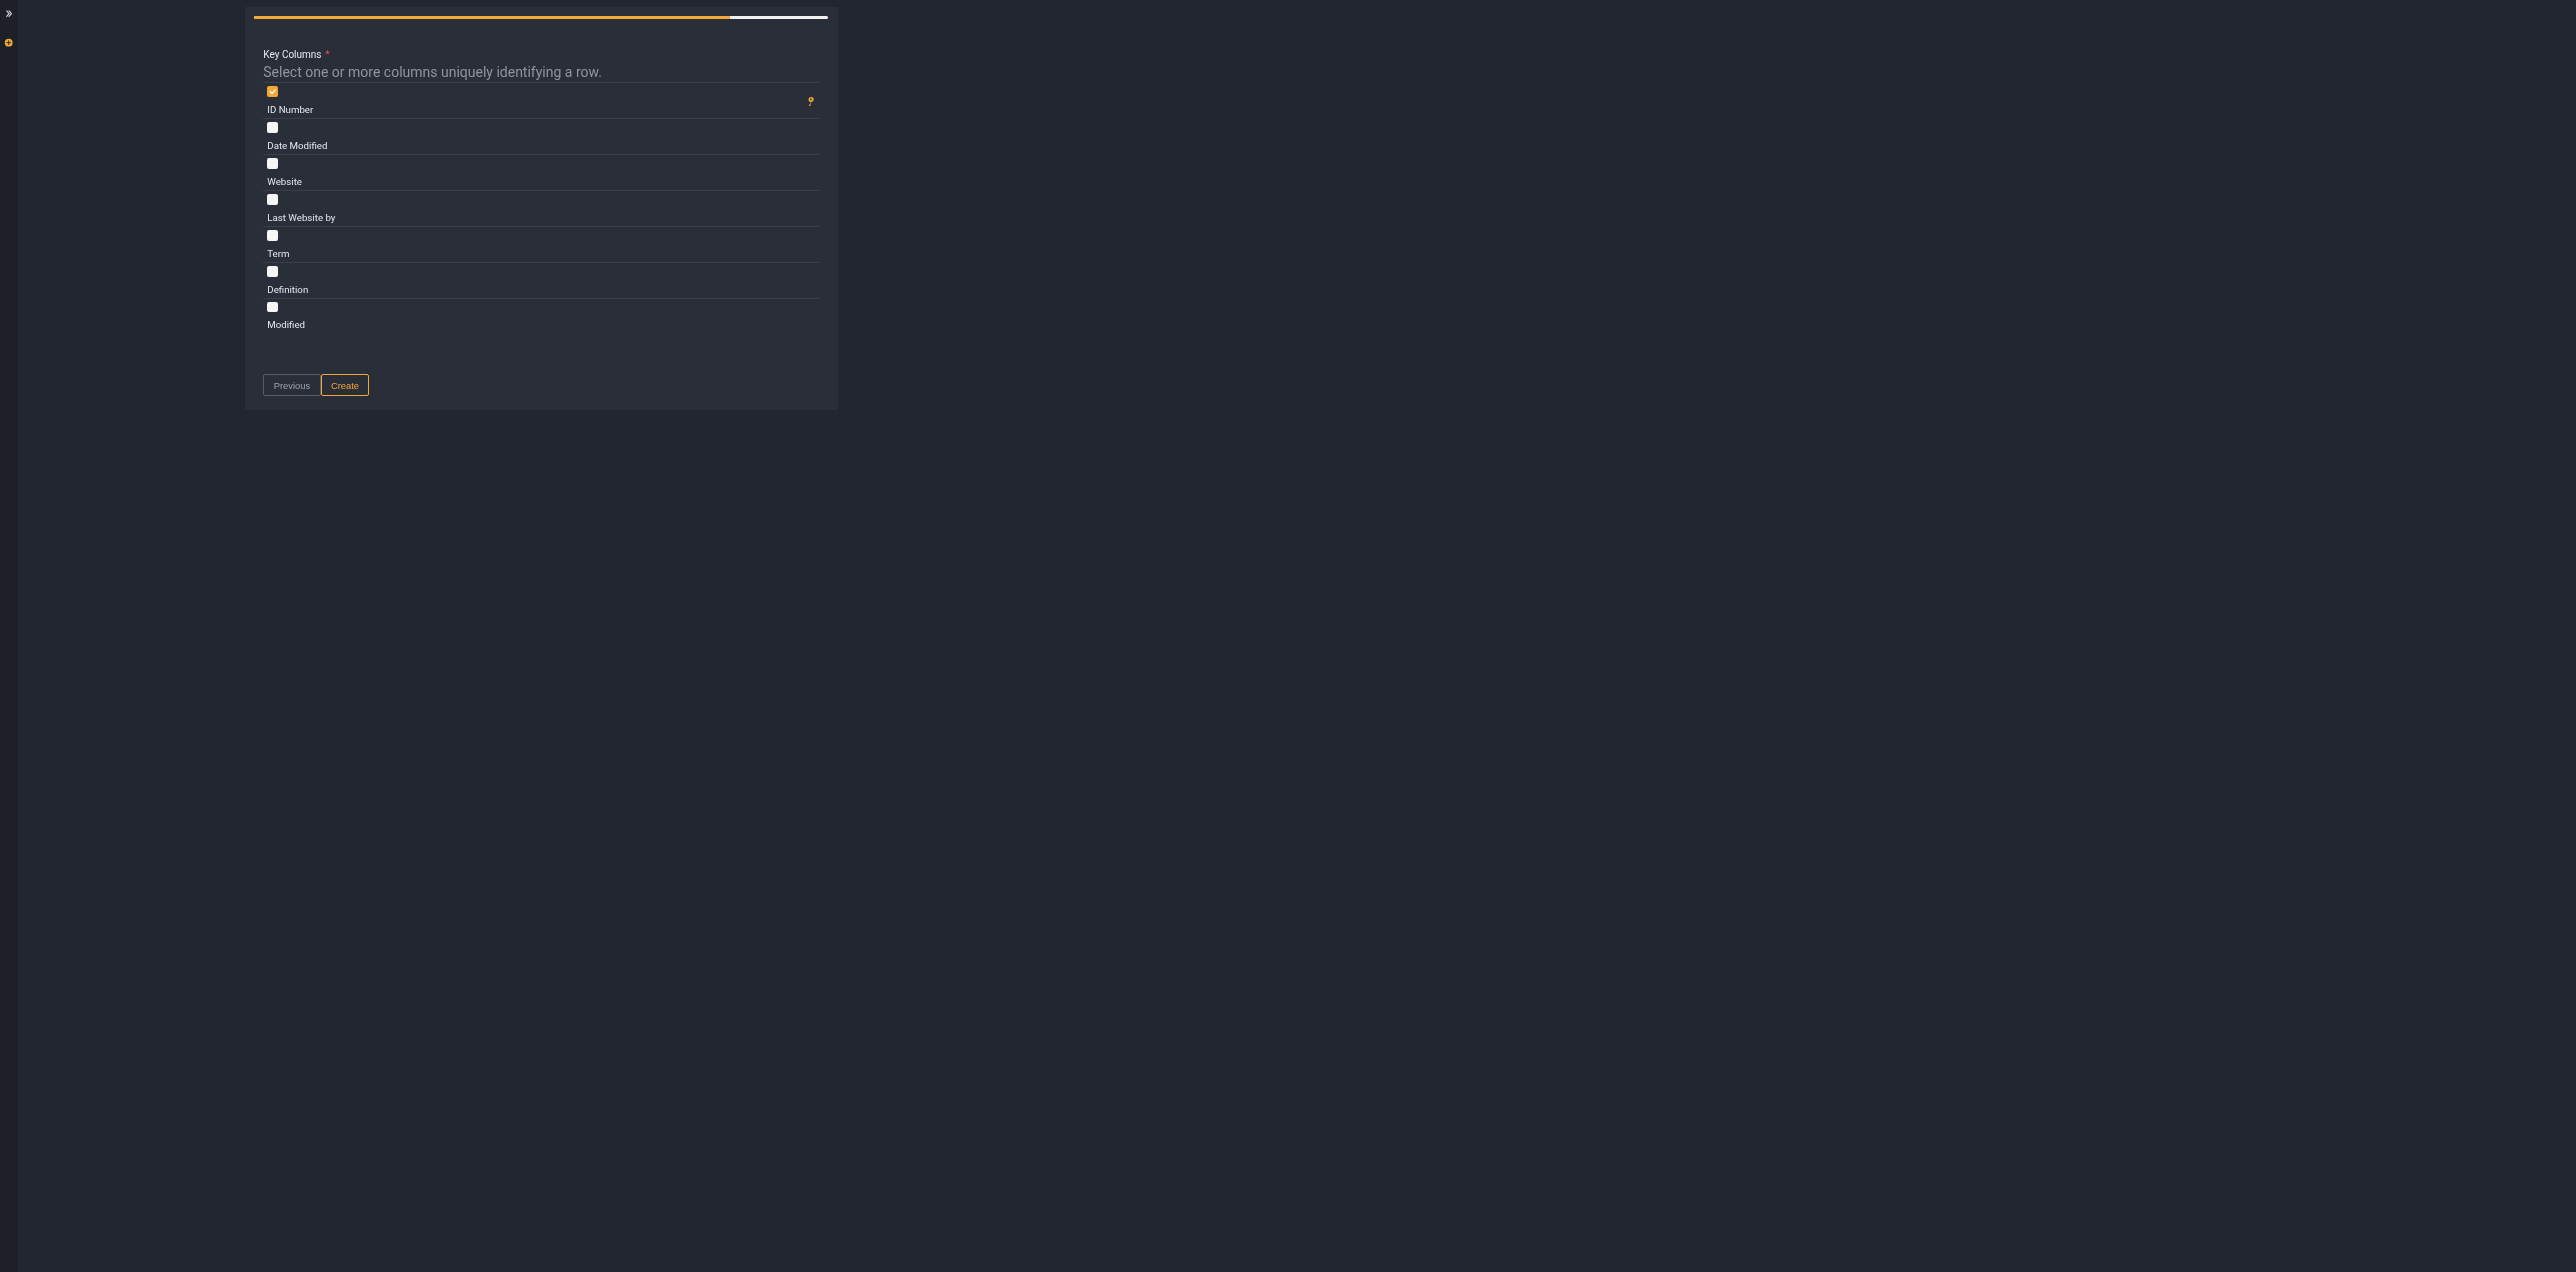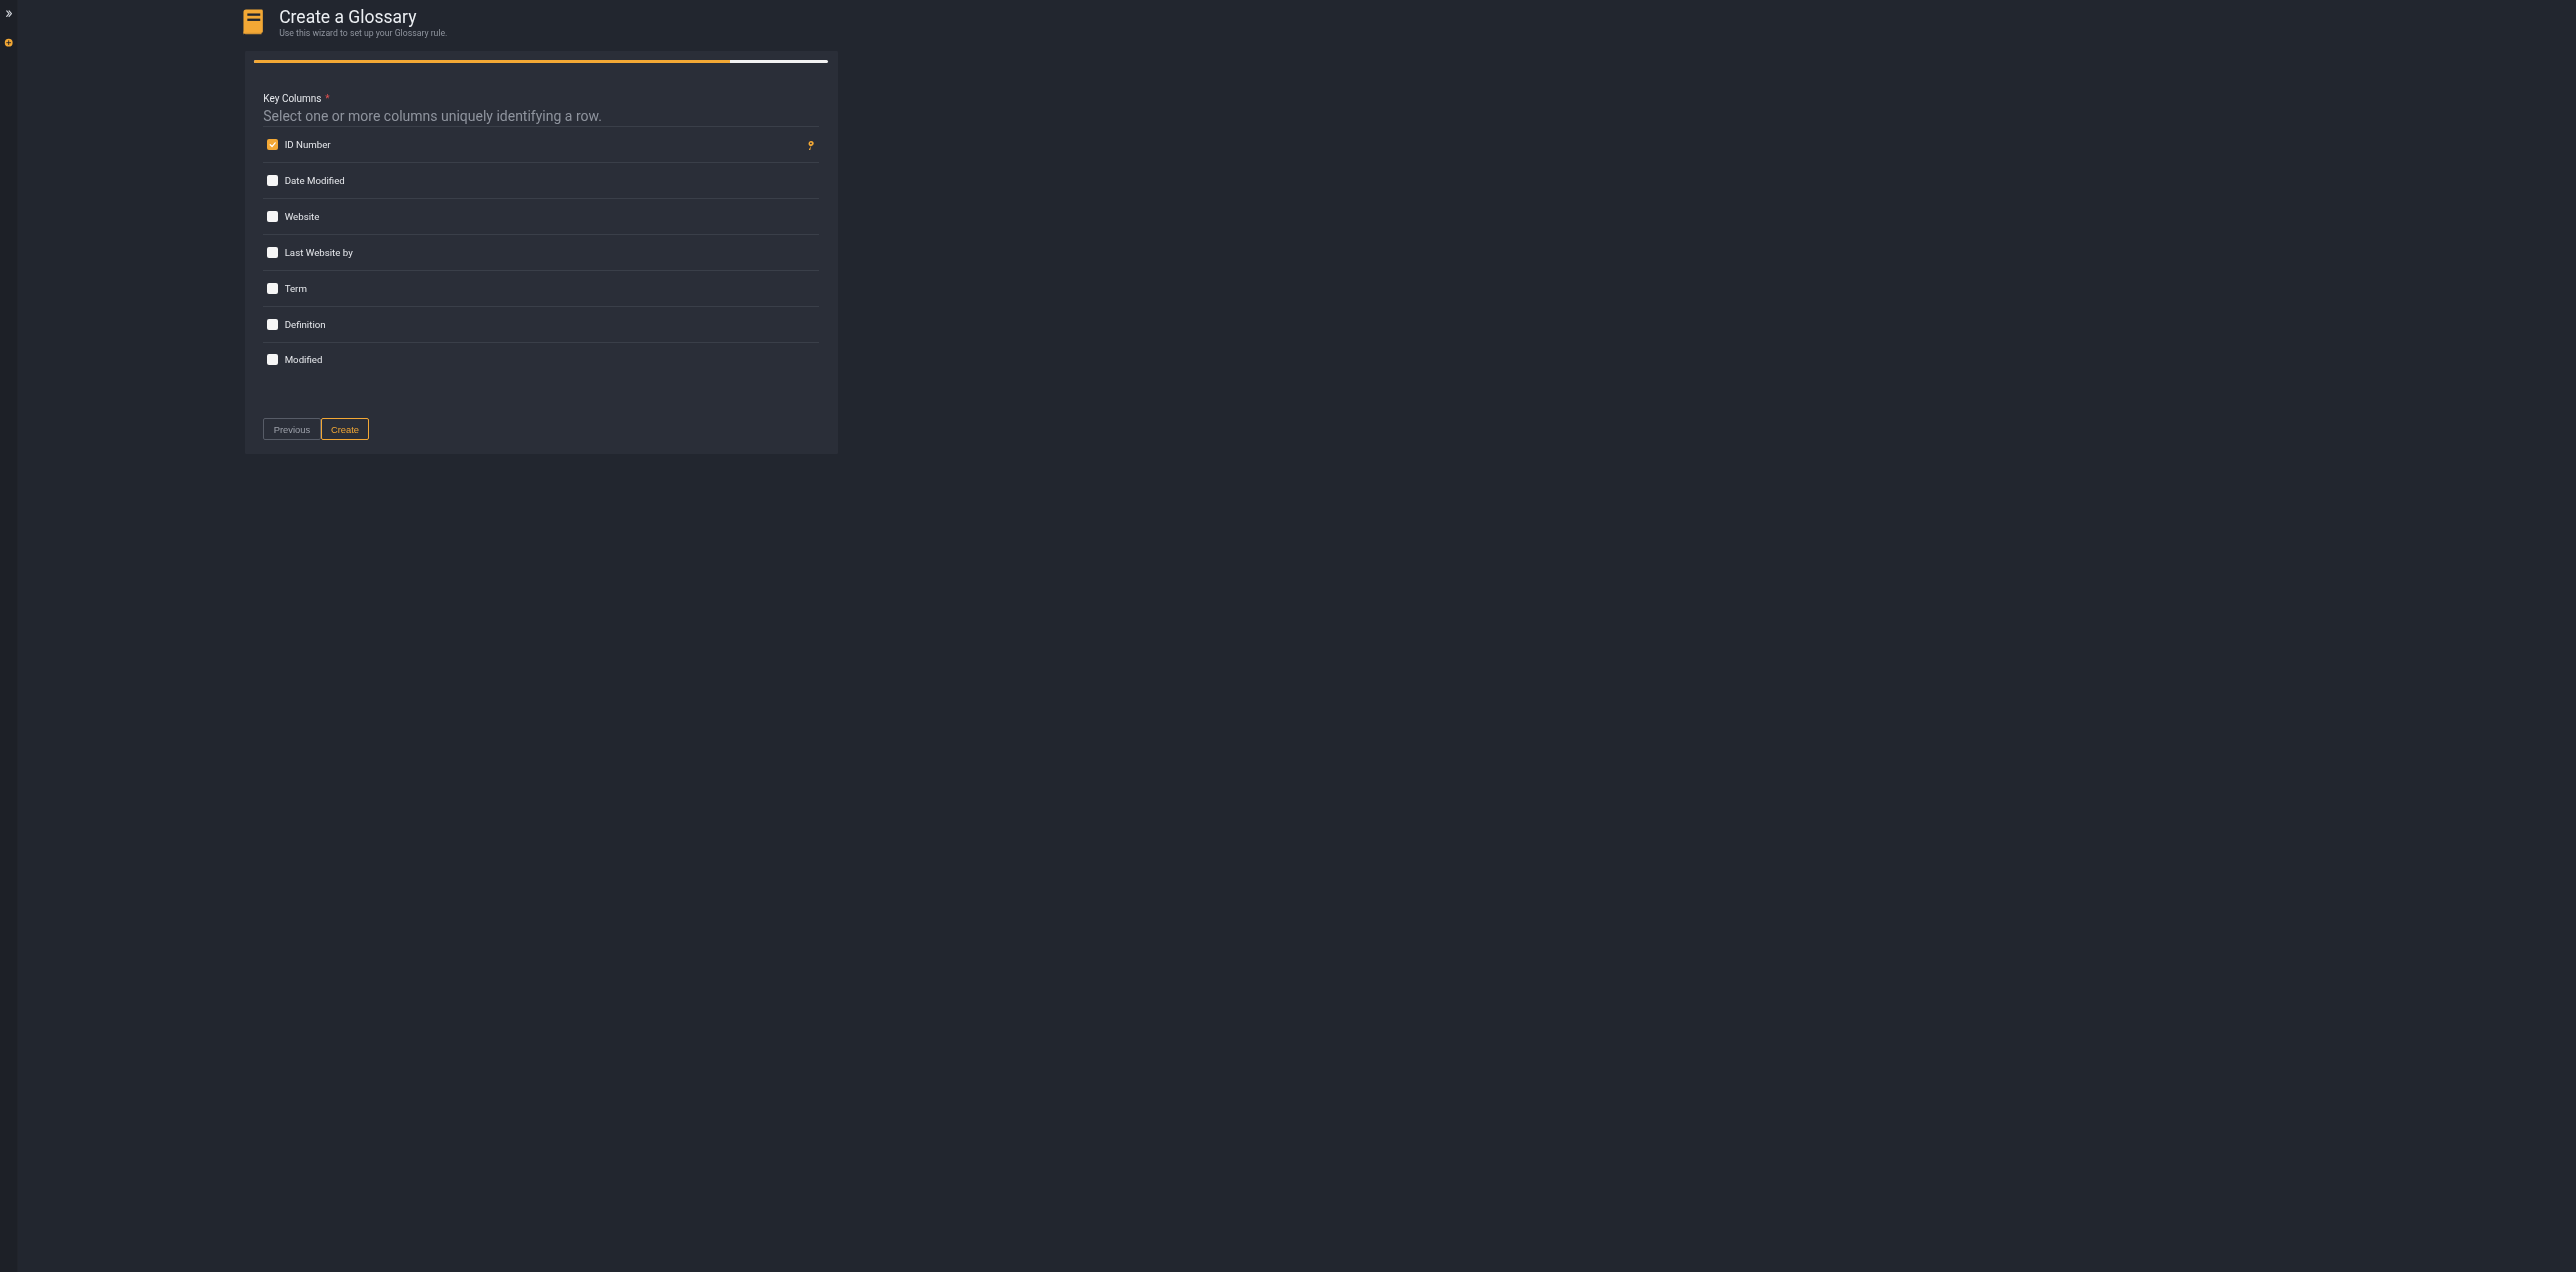--- a/index.html
+++ b/index.html
@@ -101,21 +101,21 @@
   
   .col-list { margin: 0 9.4px; }
   .col-row {
     display:flex;
     align-items:center;
     justify-content:space-between;
     height: 36px;
     border-top: 0.7px solid #3a3f49;
   }
   .col-row:last-child { border-bottom: 0.7px solid transparent; }
-  .col-left { display:flex; align-items:flex-start; gap:6.7px; padding-left:4px;}
+  .col-left { display:flex; align-items:flex-start; gap:6.7px; padding-left:4px;flex-direction:column;}
   .chk {
     width: 10.7px; height: 10.7px;
     border-radius: 2px;
     background: #f6f6f6;
     display:flex; align-items:center; justify-content:center;
     cursor:pointer;
   }
   .chk.checked { background:#f3a835; }
   .chk svg { width:7.4px; height:7.4px; display:none; }
   .chk.checked svg { display:block; }
@@ -157,34 +157,20 @@
   <div class="rail-icon accent">
     <svg viewBox="0 0 24 24" fill="currentColor">
         <circle cx="12" cy="12" r="10"></circle>
         <path d="M12 7v10M7 12h10" stroke="#1d2027" stroke-width="2.2" stroke-linecap="round"></path>
       </svg>
   </div>
 </div>
 
 <div class="main">
 
-  <div class="header">
-    <div class="header-icon">
-      <svg viewBox="0 0 24 24" fill="currentColor" width="31" height="31">
-        <path d="M5 4 a2 2 0 0 1 2 -2 h12 a1 1 0 0 1 1 1 v16 a1 1 0 0 1 -1 1 H7 a2 2 0 0 0 -2 2 Z"></path>
-        <rect x="8" y="5" width="10" height="1.8" fill="#22262f"></rect>
-        <rect x="8" y="9" width="10" height="1.8" fill="#22262f"></rect>
-        <path d="M5 20 a2 2 0 0 1 2 -2 h12 v3 H7 a2 2 0 0 1 -2 -1 Z" fill="currentColor" opacity="0.85"></path>
-      </svg>
-    </div>
-    <div class="header-text">
-      <h1>Create a Glossary</h1>
-      <p>Use this wizard to set up your Glossary rule.</p>
-    </div>
-  </div>
 
   <div class="card">
 
     <div class="progress">
       <div class="progress-fill" style="width: 83%;"></div>
     </div>
 
     <div class="sec-title">
       <span>Key Columns</span>
       <span class="req">*</span>

